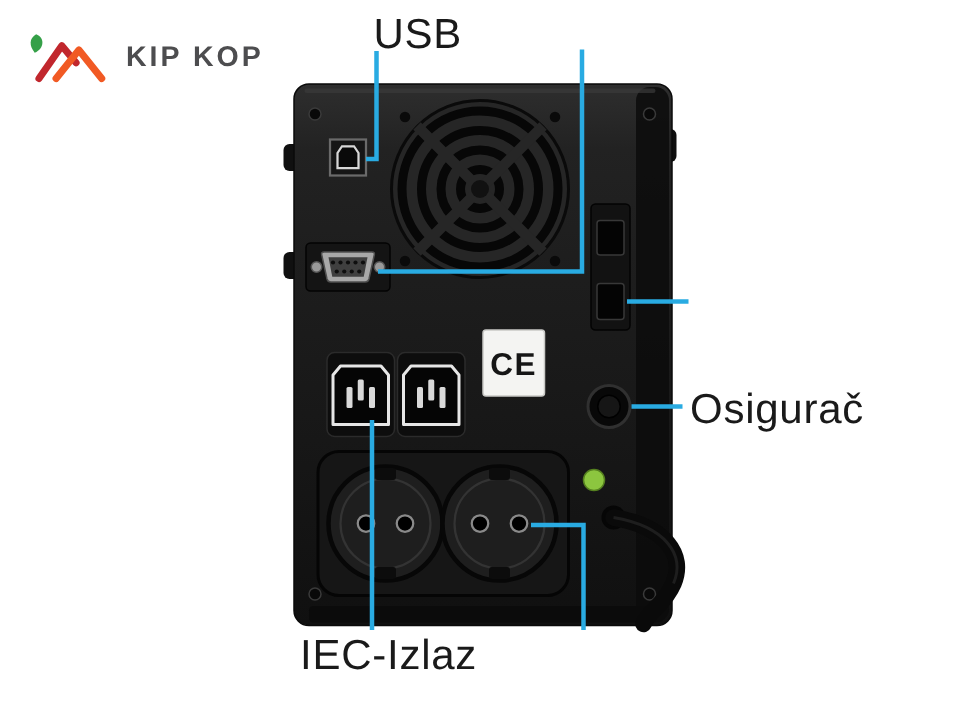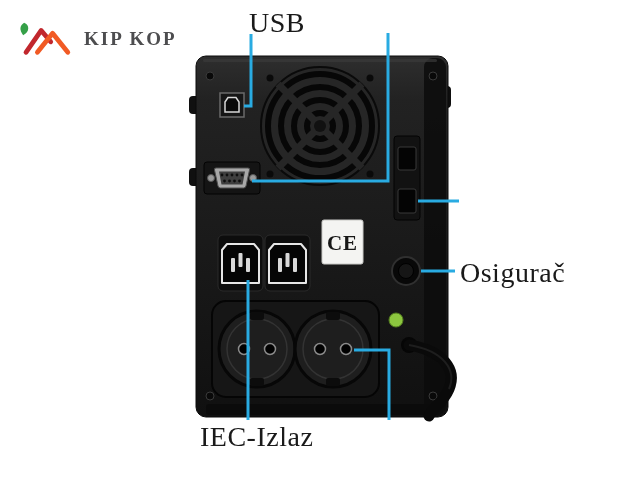--- a/index.html
+++ b/index.html
@@ -1,18 +1,18 @@
 <!DOCTYPE html>
 <html style="--callout-blue: #29ABE2; --logo-green: #35A048; --logo-orange: #F15A24; --logo-dark-orange: #C1272D; --logo-text: #4D4D4F; --label-text: #1A1A1A;"><head>
 <meta charset="utf-8">
 <style>
   * { margin:0; padding:0; box-sizing:border-box; }
   html,body { width:640px; height:480px; }
   body { font-family:"Liberation Sans", sans-serif; background:#fff; }
-  .scene { position:relative; width:585px; height:480px; background:#ffffff; overflow:hidden;font-family:Liberation Serif, serif; }
+  .scene { position:relative; width:585px; height:480px; background:#ffffff; overflow:hidden; }
   .annotation {
     position:absolute;
     font-size:28px;
     letter-spacing:0.5px;
     color:var(--label-text,#1a1a1a);
     white-space:nowrap;
   }
   .logo { position:absolute; left:14px; top:20px; display:flex; align-items:center; gap:8px; }
   .logo-text {
     font-size:19px; font-weight:bold; letter-spacing:2px;

